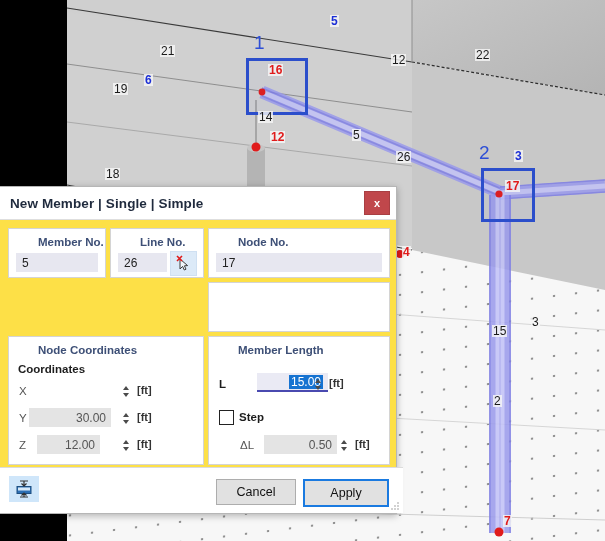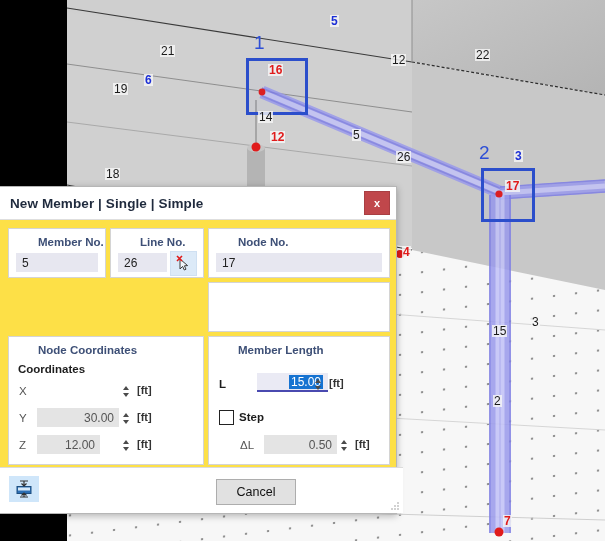--- a/index.html
+++ b/index.html
@@ -221,21 +221,21 @@
     <div class="sub-label" style="left:9px;top:26px;">Coordinates</div>
 
     <div class="axis-lab" style="left:10px;top:48px;">X</div>
     <div class="spin" style="left:111px;top:45px;">
         <i class="up"></i>
         <i class="dn"></i>
       </div>
     <div class="unit" style="left:128px;top:47px;">[ft]</div>
 
     <div class="axis-lab" style="left:10px;top:75px;">Y</div>
-    <div class="num-field" style="left:28px;top:71px;width:82px;height:19px;padding-left:36px;">30.00</div>
+    <div class="num-field" style="left:20px;top:71px;width:82px;height:19px;padding-left:36px;">30.00</div>
     <div class="spin" style="left:111px;top:72px;">
         <i class="up"></i>
         <i class="dn"></i>
       </div>
     <div class="unit" style="left:128px;top:74px;">[ft]</div>
 
     <div class="axis-lab" style="left:10px;top:102px;">Z</div>
     <div class="num-field" style="left:28px;top:98px;width:63px;height:19px;">12.00</div>
     <div class="spin" style="left:111px;top:99px;">
         <i class="up"></i>
@@ -272,20 +272,21 @@
   <div id="footbar">
     <div id="snap-btn">
       <svg width="20" height="20" viewBox="0 0 20 20">
         <rect x="3" y="7.5" width="14" height="7" fill="#2c6fb5" stroke="#1d4e80" stroke-width="1"></rect>
         <rect x="4" y="8.5" width="12" height="3" fill="#d7e9f8"></rect>
         <path d="M6 2 L14 2 M10 2 L10 6 M7.5 4.5 L10 7 L12.5 4.5" stroke="#333" stroke-width="1.2" fill="none"></path>
         <path d="M6 18 L14 18 M10 18 L10 15 M7.5 16.5 L10 14 L12.5 16.5" stroke="#333" stroke-width="1.2" fill="none"></path>
       </svg>
     </div>
     <div class="btn" style="left:216px;top:11px;width:78px;">Cancel</div>
+    <div class="btn primary" style="left:303px;top:11px;width:82px;">Apply</div>
     <svg id="grip" viewBox="0 0 10 10">
       <circle cx="8" cy="2" r="1" fill="#888"></circle>
         <circle cx="5" cy="5" r="1" fill="#888"></circle>
       <circle cx="8" cy="5" r="1" fill="#888"></circle>
         <circle cx="2" cy="8" r="1" fill="#888"></circle>
       <circle cx="5" cy="8" r="1" fill="#888"></circle>
         <circle cx="8" cy="8" r="1" fill="#888"></circle>
     </svg>
   </div>
 </div>

